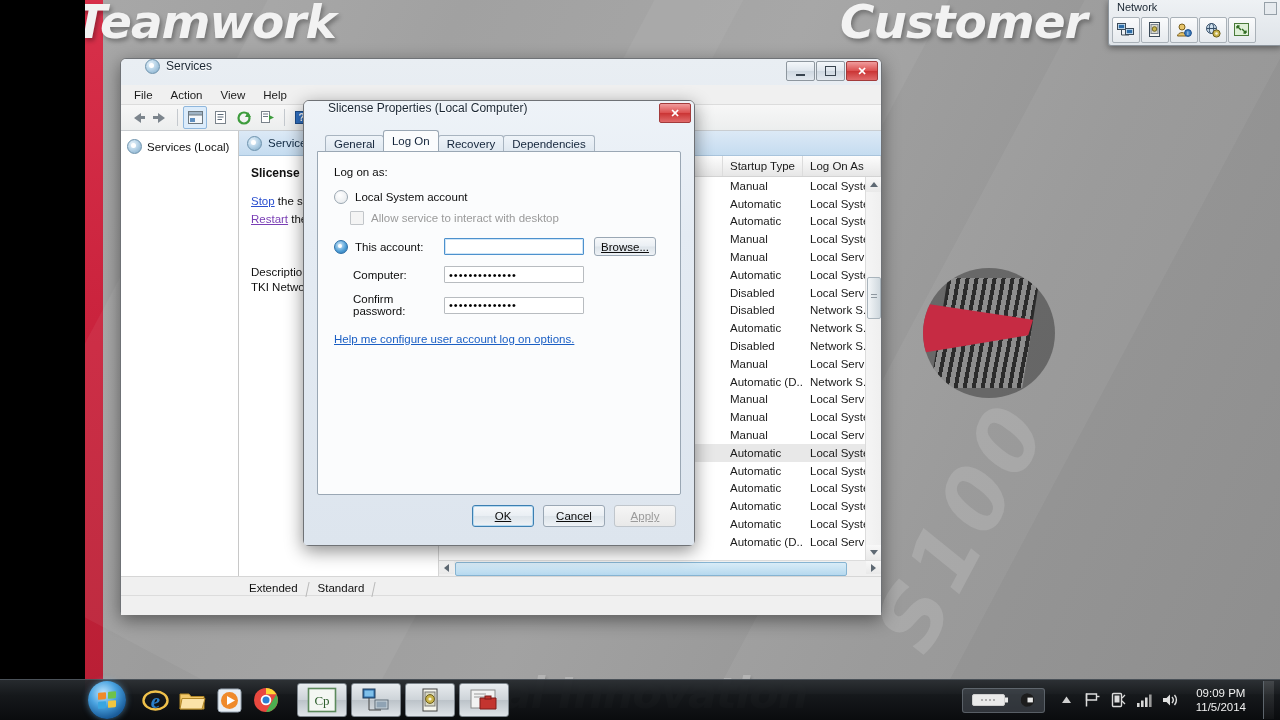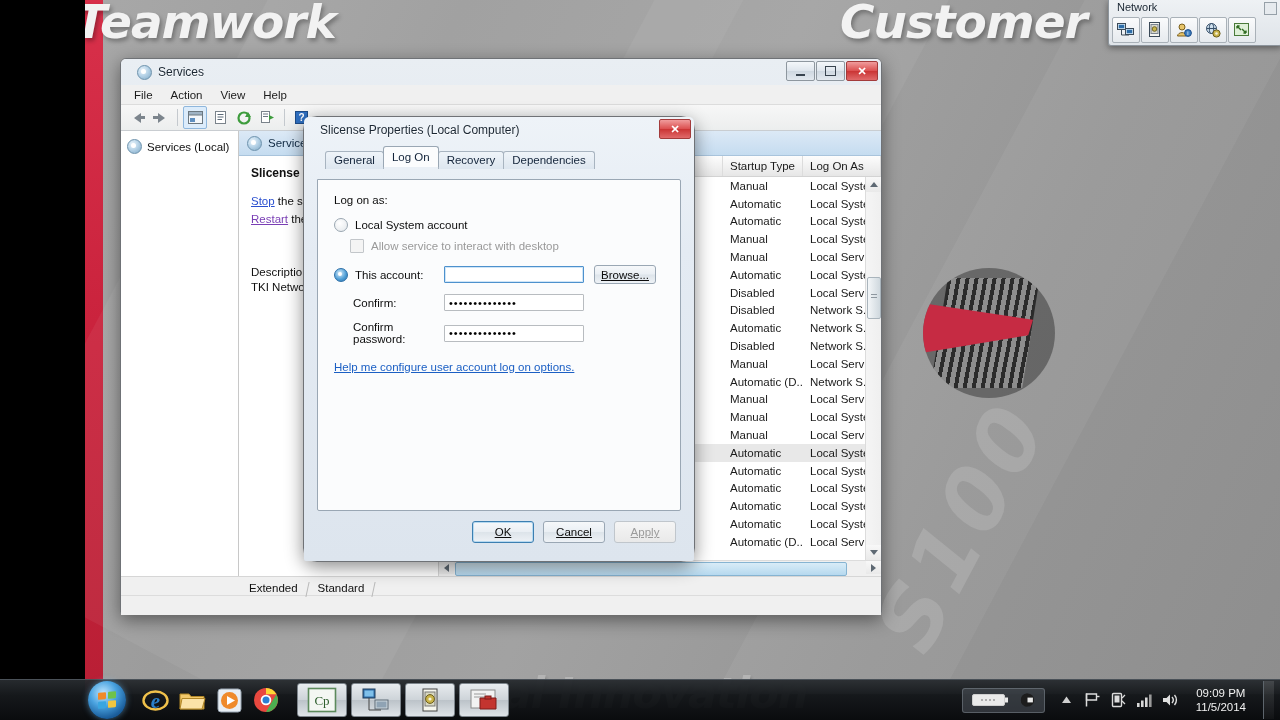--- a/index.html
+++ b/index.html
@@ -78,22 +78,22 @@
   }
   .win-frame{
     background:linear-gradient(180deg,#e9eef3 0%,#dfe6ee 40%,#d3dce6 100%);
     border-radius:5px 5px 2px 2px;
     padding:0;
     height:100%;
     box-sizing:border-box;
   }
   .titlebar{
     height:26px;position:relative;
-    display:flex;align-items:center;
-    padding-left:16px;
+    display:flex;align-items:flex-start;
+    padding-left:24px;
     border-radius:5px 5px 0 0;
   }
   .title-text{
     font-size:12px;color:#1b2733;
     text-shadow:0 1px 0 rgba(255,255,255,0.8);
     white-space:nowrap;
   }
   .caption-btns{position:absolute;right:3px;top:2px;display:flex;gap:1px;}
   .cap-btn{
     width:27px;height:18px;
@@ -234,39 +234,39 @@
     font-size:11.5px;color:#111;padding:1px 12px 1px 8px;cursor:pointer;
     position:relative;background:#f0f0f0;
   }
   .vtab::after{
     content:"";position:absolute;right:2px;top:1px;width:1px;height:15px;
     background:#b9b9b9;transform:skewX(-12deg);
   }
   .statusbar{height:19px;background:#f0f0f0;border-top:1px solid #dcdcdc;}
 
   
-  #propsDlg{left:303px;top:116px;width:390px;height:444px;border-radius:14px;}
+  #propsDlg{left:303px;top:100px;width:390px;height:444px;border-radius:6px;}
   #propsDlg .win-frame{background:linear-gradient(180deg,#eef3f8 0%,#e4ebf3 30%,#dde5ee 100%);}
   .dlg-body{
     position:absolute;left:8px;top:30px;right:8px;bottom:8px;
   }
   .tabstrip{display:flex;align-items:flex-end;height:20px;padding-left:13px;}
   .tab{
     font-size:11.5px;color:#13243a;padding:2px 8px 3px 8px;
     background:linear-gradient(180deg,#eff4f9,#dde6ef);
     border:1px solid #a8b4c0;border-bottom:none;border-radius:3px 3px 0 0;
     margin-right:-1px;cursor:pointer;position:relative;top:2px;
   }
   .tab.active{
     background:#fbfcfd;top:0;padding-top:4px;padding-bottom:4px;z-index:3;
     border-color:#9aa7b4;
   }
   .tabpanel{
     position:absolute;left:5px;right:5px;top:20px;bottom:42px;
-    background:#fbfcfd;border:1px solid #9aa7b4;border-radius:0 2px 2px 2px;margin-top:12px;
+    background:#fbfcfd;border:1px solid #9aa7b4;border-radius:0 2px 2px 2px;
   }
   .form{padding:14px 16px;font-size:11.5px;color:#0d0d0d;}
   .form-label{margin-bottom:12px;}
   .radio-row{display:flex;align-items:center;gap:7px;margin-bottom:7px;cursor:pointer;}
   .radio{
     width:12px;height:12px;border-radius:50%;flex:none;
     background:radial-gradient(circle at 40% 35%,#ffffff,#e2e6ea);
     border:1px solid #9aa7b1;
   }
   .radio.on{
@@ -673,21 +673,21 @@
             <div class="field-row" style="margin-top:12px;">
               <div class="field-lbl" style="display:flex;align-items:center;gap:7px;">
                 <span class="radio on"></span>
                 <span>This account:</span>
               </div>
               <input class="txt focus" type="text" value="" style="">
               <button class="btn small">Browse...</button>
             </div>
 
             <div class="field-row">
-              <div class="field-lbl" style="padding-left:19px;box-sizing:border-box;">Confirm:</div>
+              <div class="field-lbl" style="padding-left:19px;box-sizing:border-box;">Computer:</div>
               <input class="txt pw" type="text" value="••••••••••••••" style="">
             </div>
 
             <div class="field-row">
               <div class="field-lbl" style="padding-left:19px;box-sizing:border-box;">Confirm password:</div>
               <input class="txt pw" type="text" value="••••••••••••••" style="">
             </div>
 
             <a class="help-link">Help me configure user account log on options.</a>
           </div>

